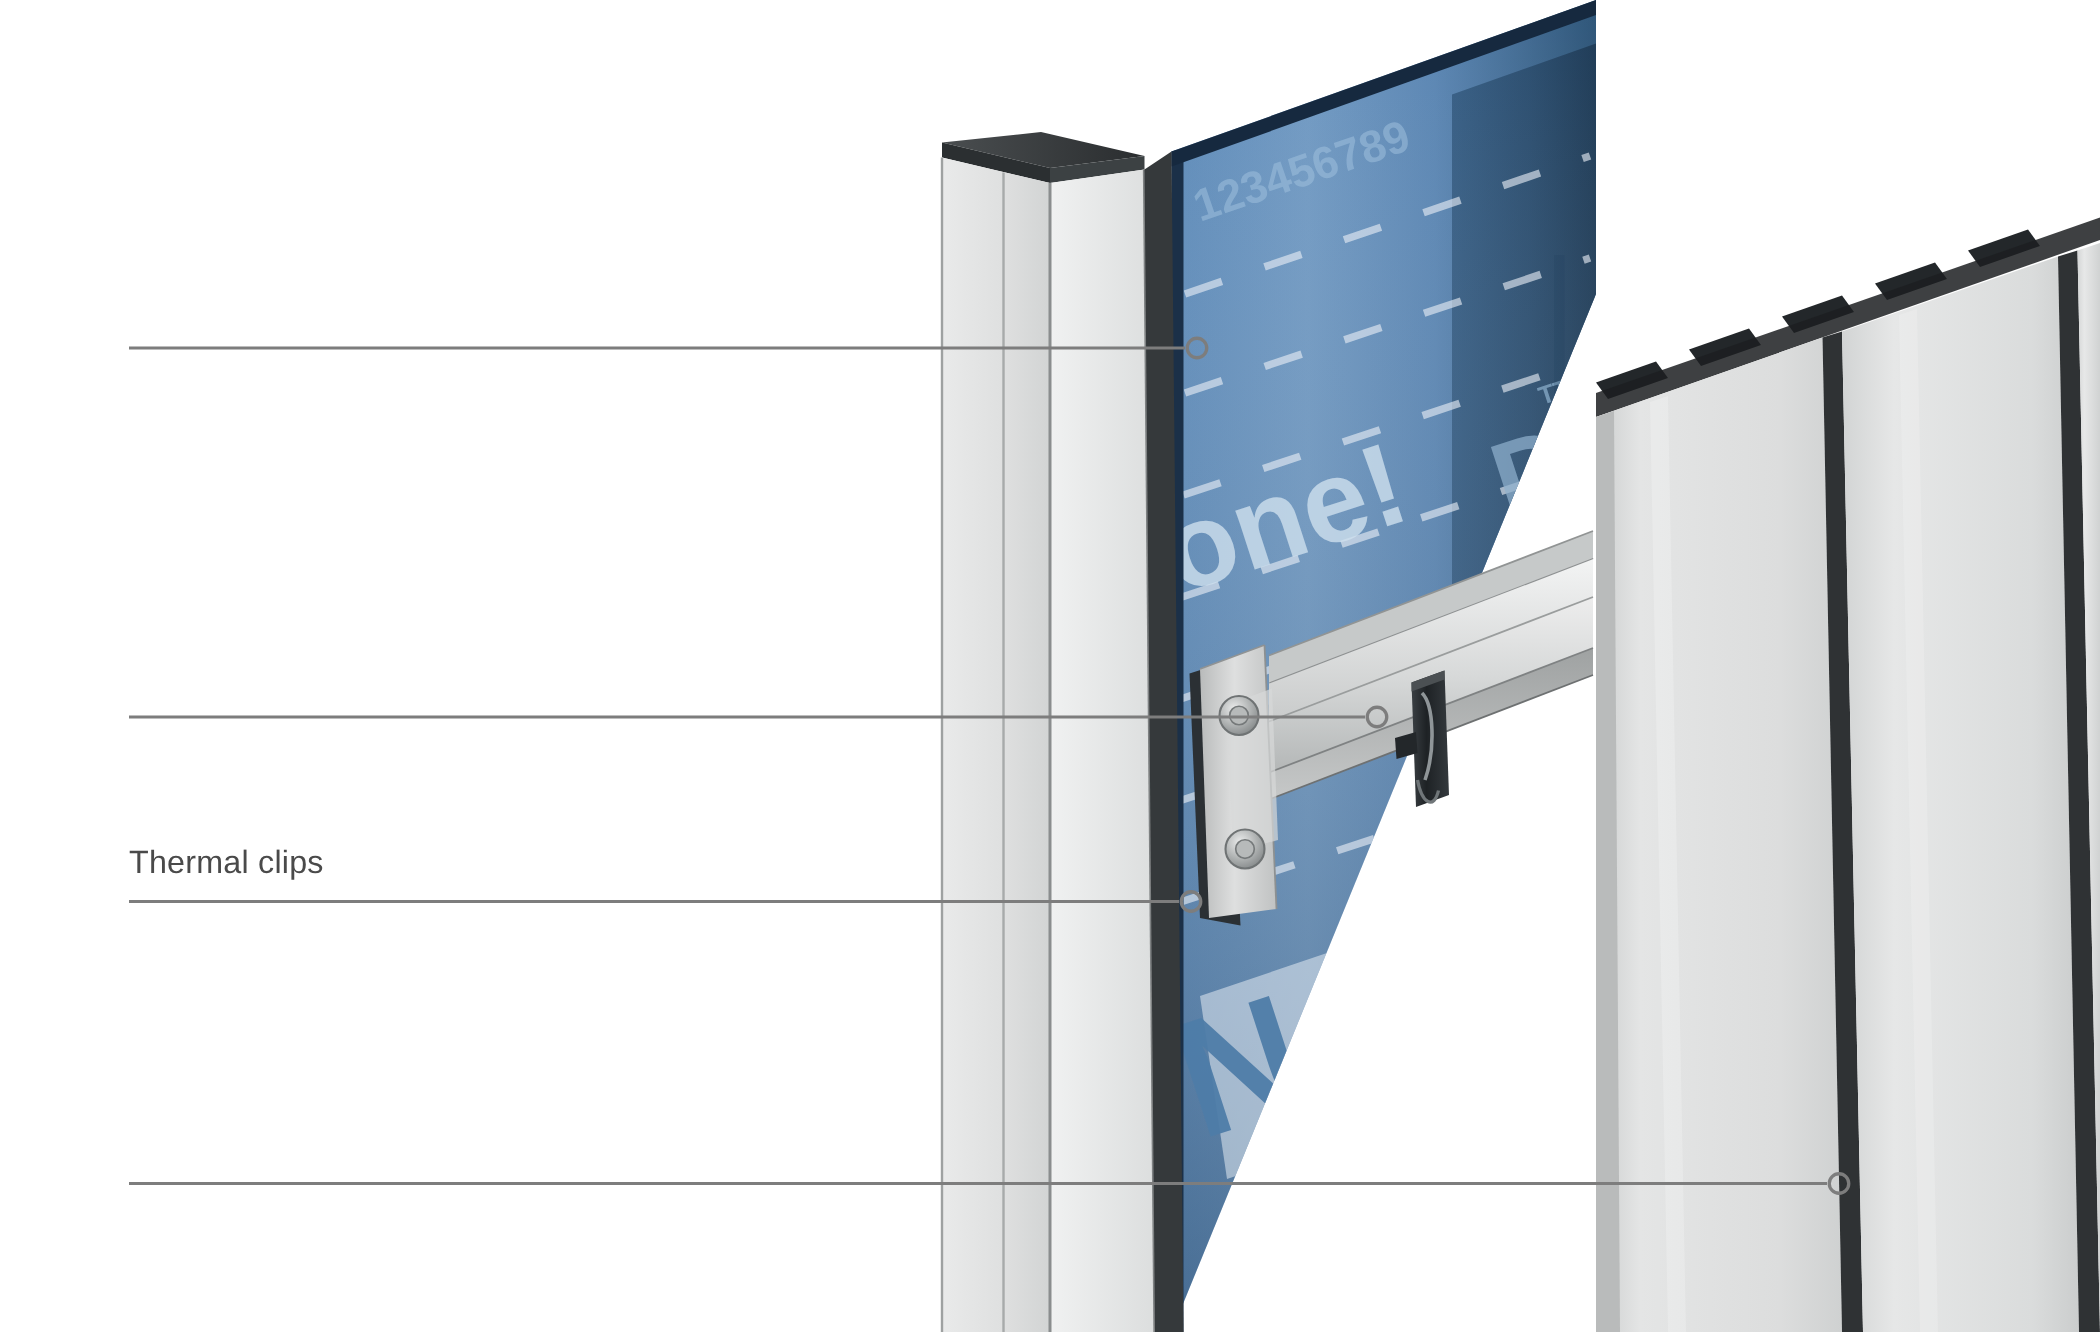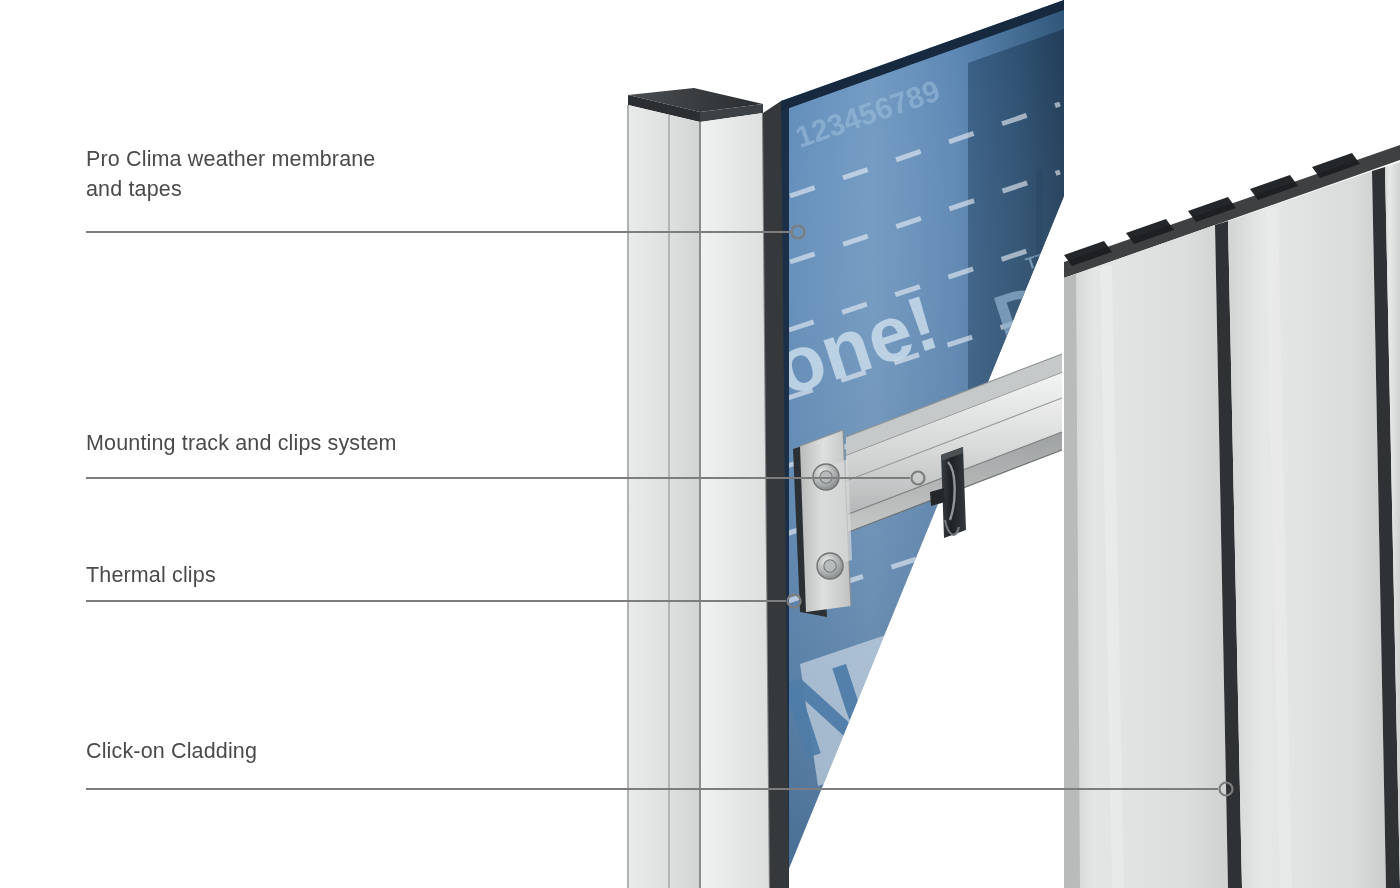--- a/index.html
+++ b/index.html
@@ -247,22 +247,18 @@
         <circle cx="798" cy="232" r="6.5" fill="none" stroke="#7d7d7d" stroke-width="2.2"></circle>
         <line x1="86" y1="478" x2="910" y2="478" stroke="#7d7d7d" stroke-width="2"></line>
         <circle cx="918" cy="478" r="6.5" fill="none" stroke="#7d7d7d" stroke-width="2.2"></circle>
         <line x1="86" y1="601" x2="786" y2="601" stroke="#7d7d7d" stroke-width="2"></line>
         <circle cx="794" cy="601" r="6.5" fill="none" stroke="#7d7d7d" stroke-width="2.2"></circle>
         <line x1="86" y1="789" x2="1218" y2="789" stroke="#7d7d7d" stroke-width="2"></line>
         <circle cx="1226" cy="789" r="6.5" fill="none" stroke="#7d7d7d" stroke-width="2.2"></circle>
       </g>
   </svg>
 
-  <div class="callout-label" style="left:86px; top:145px;">Pro Clima weather membrane
-and tapes</div>
-
-  <div class="callout-label" style="left:86px; top:429px;">Mounting track and clips system</div>
+
 
   <div class="callout-label" style="left:86px; top:561px;">Thermal clips</div>
 
-  <div class="callout-label" style="left:86px; top:737px;">Click-on Cladding</div>
 
 </div>
 
 </body></html>

